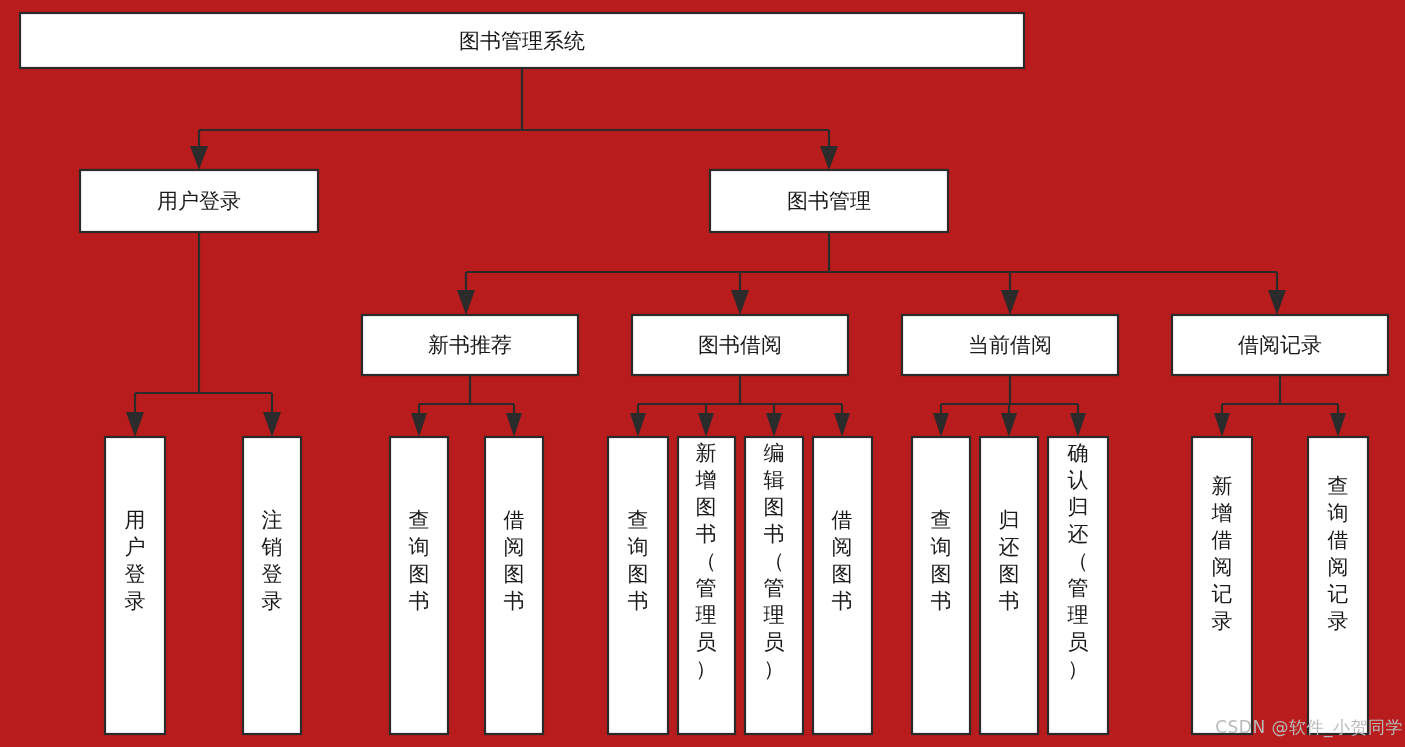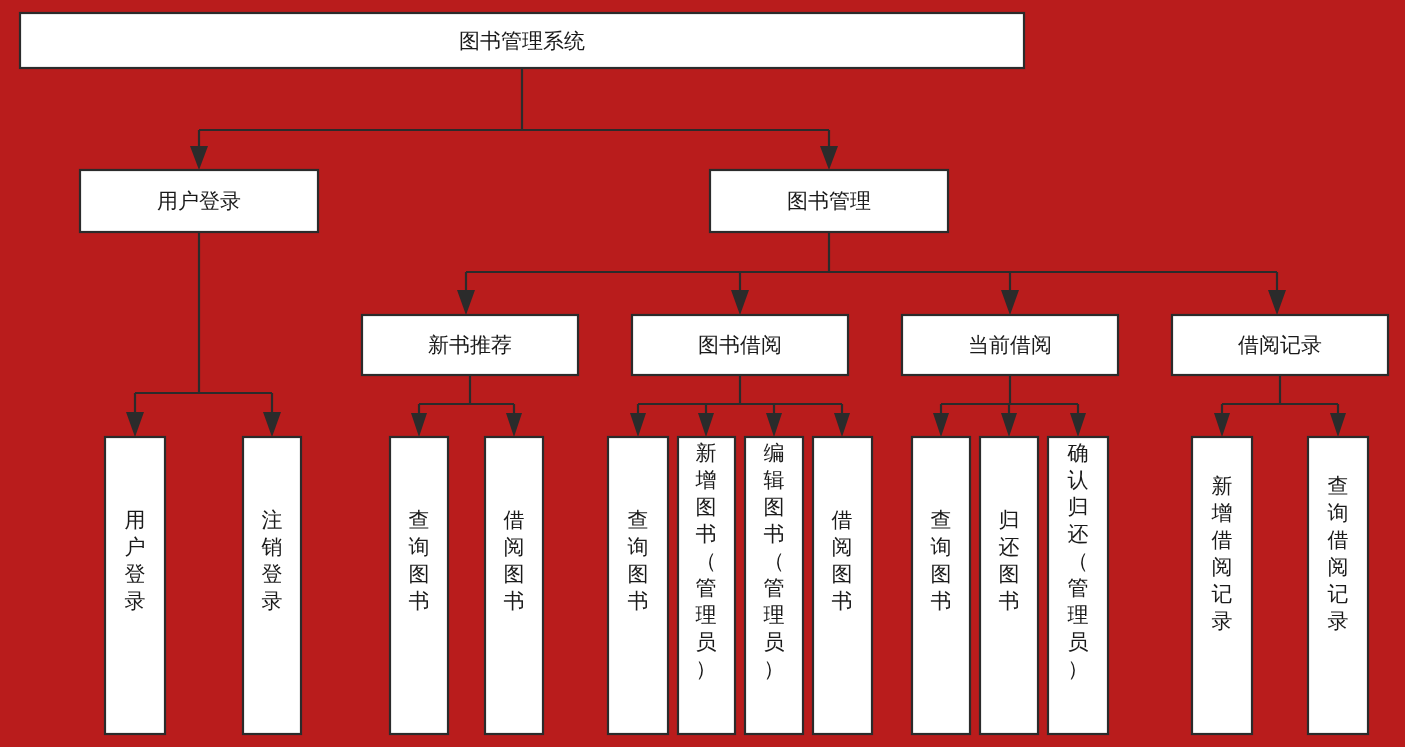--- a/index.html
+++ b/index.html
@@ -246,14 +246,15 @@
       <text class="node-label-v" x="1222" y="493"><tspan x="1222" y="493">新</tspan><tspan x="1222" y="520">增</tspan><tspan x="1222" y="547">借</tspan><tspan x="1222" y="574">阅</tspan><tspan x="1222" y="601">记</tspan><tspan x="1222" y="628">录</tspan></text>
     </g>
 
     <g>
       <rect class="node-rect" x="1308" y="437" width="60" height="297"></rect>
       <text class="node-label-v" x="1338" y="493"><tspan x="1338" y="493">查</tspan><tspan x="1338" y="520">询</tspan><tspan x="1338" y="547">借</tspan><tspan x="1338" y="574">阅</tspan><tspan x="1338" y="601">记</tspan><tspan x="1338" y="628">录</tspan></text>
     </g>
 
   </svg>
 
+  <div class="watermark">CSDN @软件_小贺同学</div>
 
 </div>
 
 </body></html>

